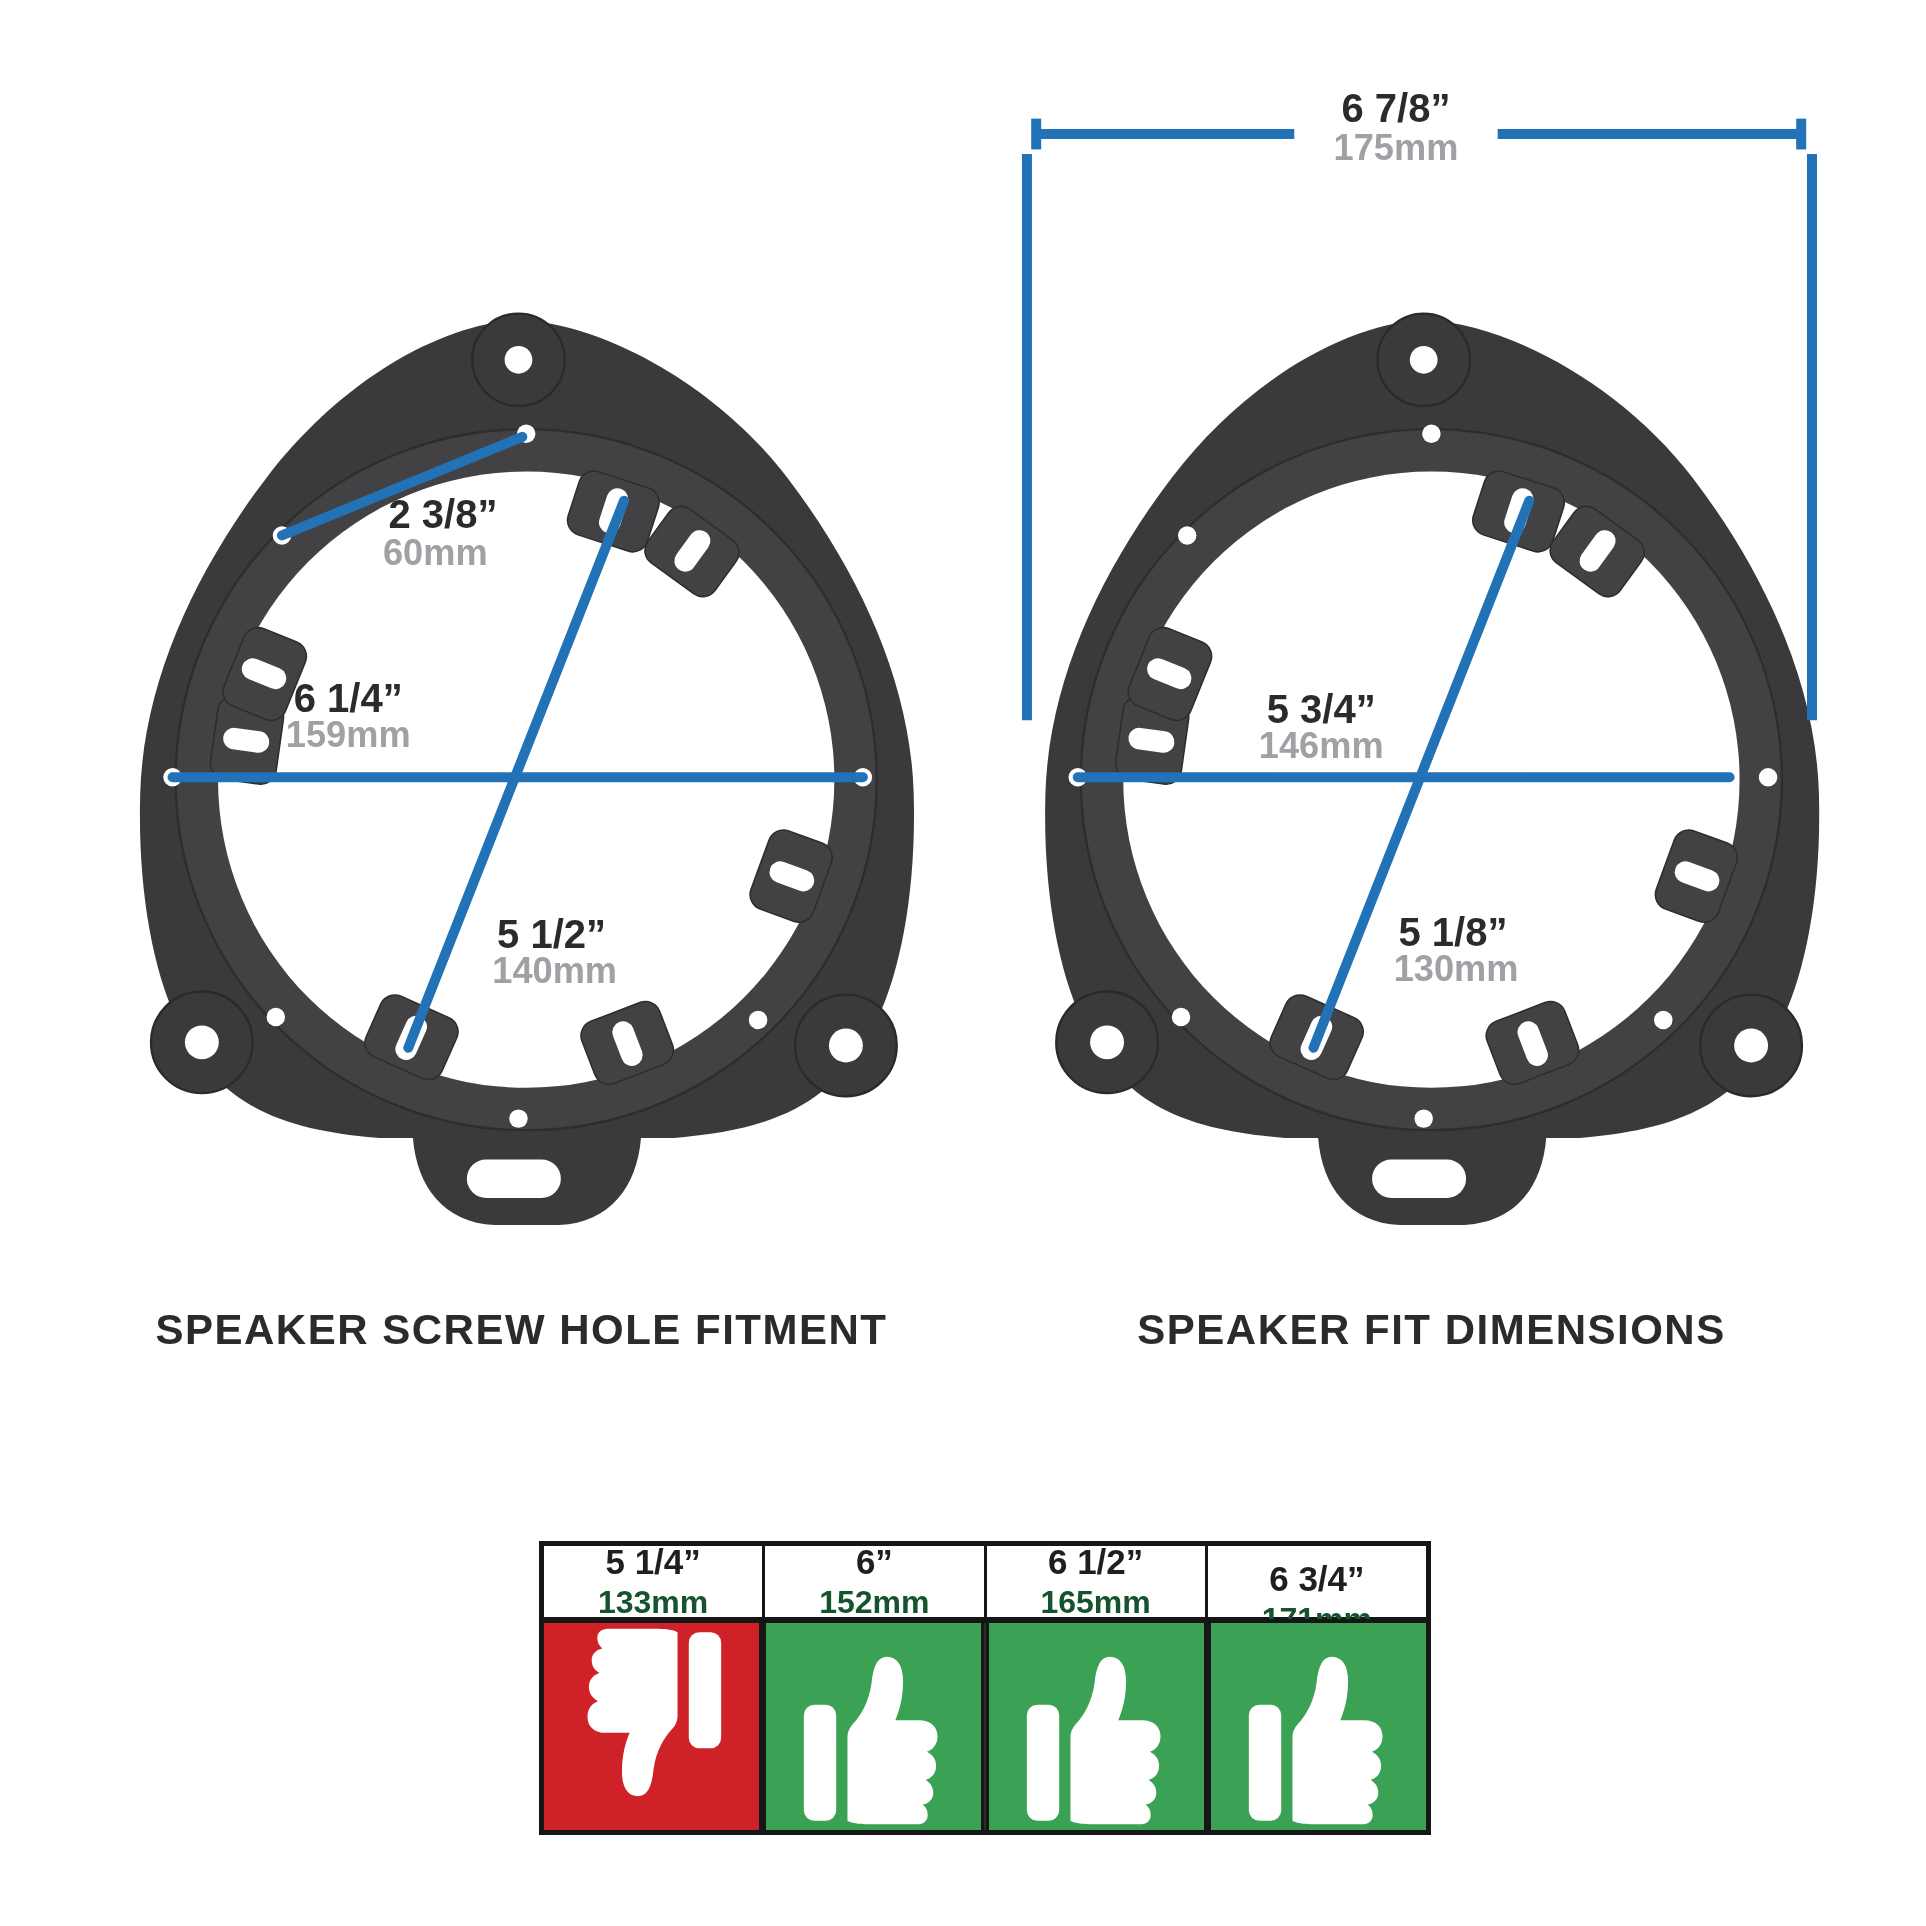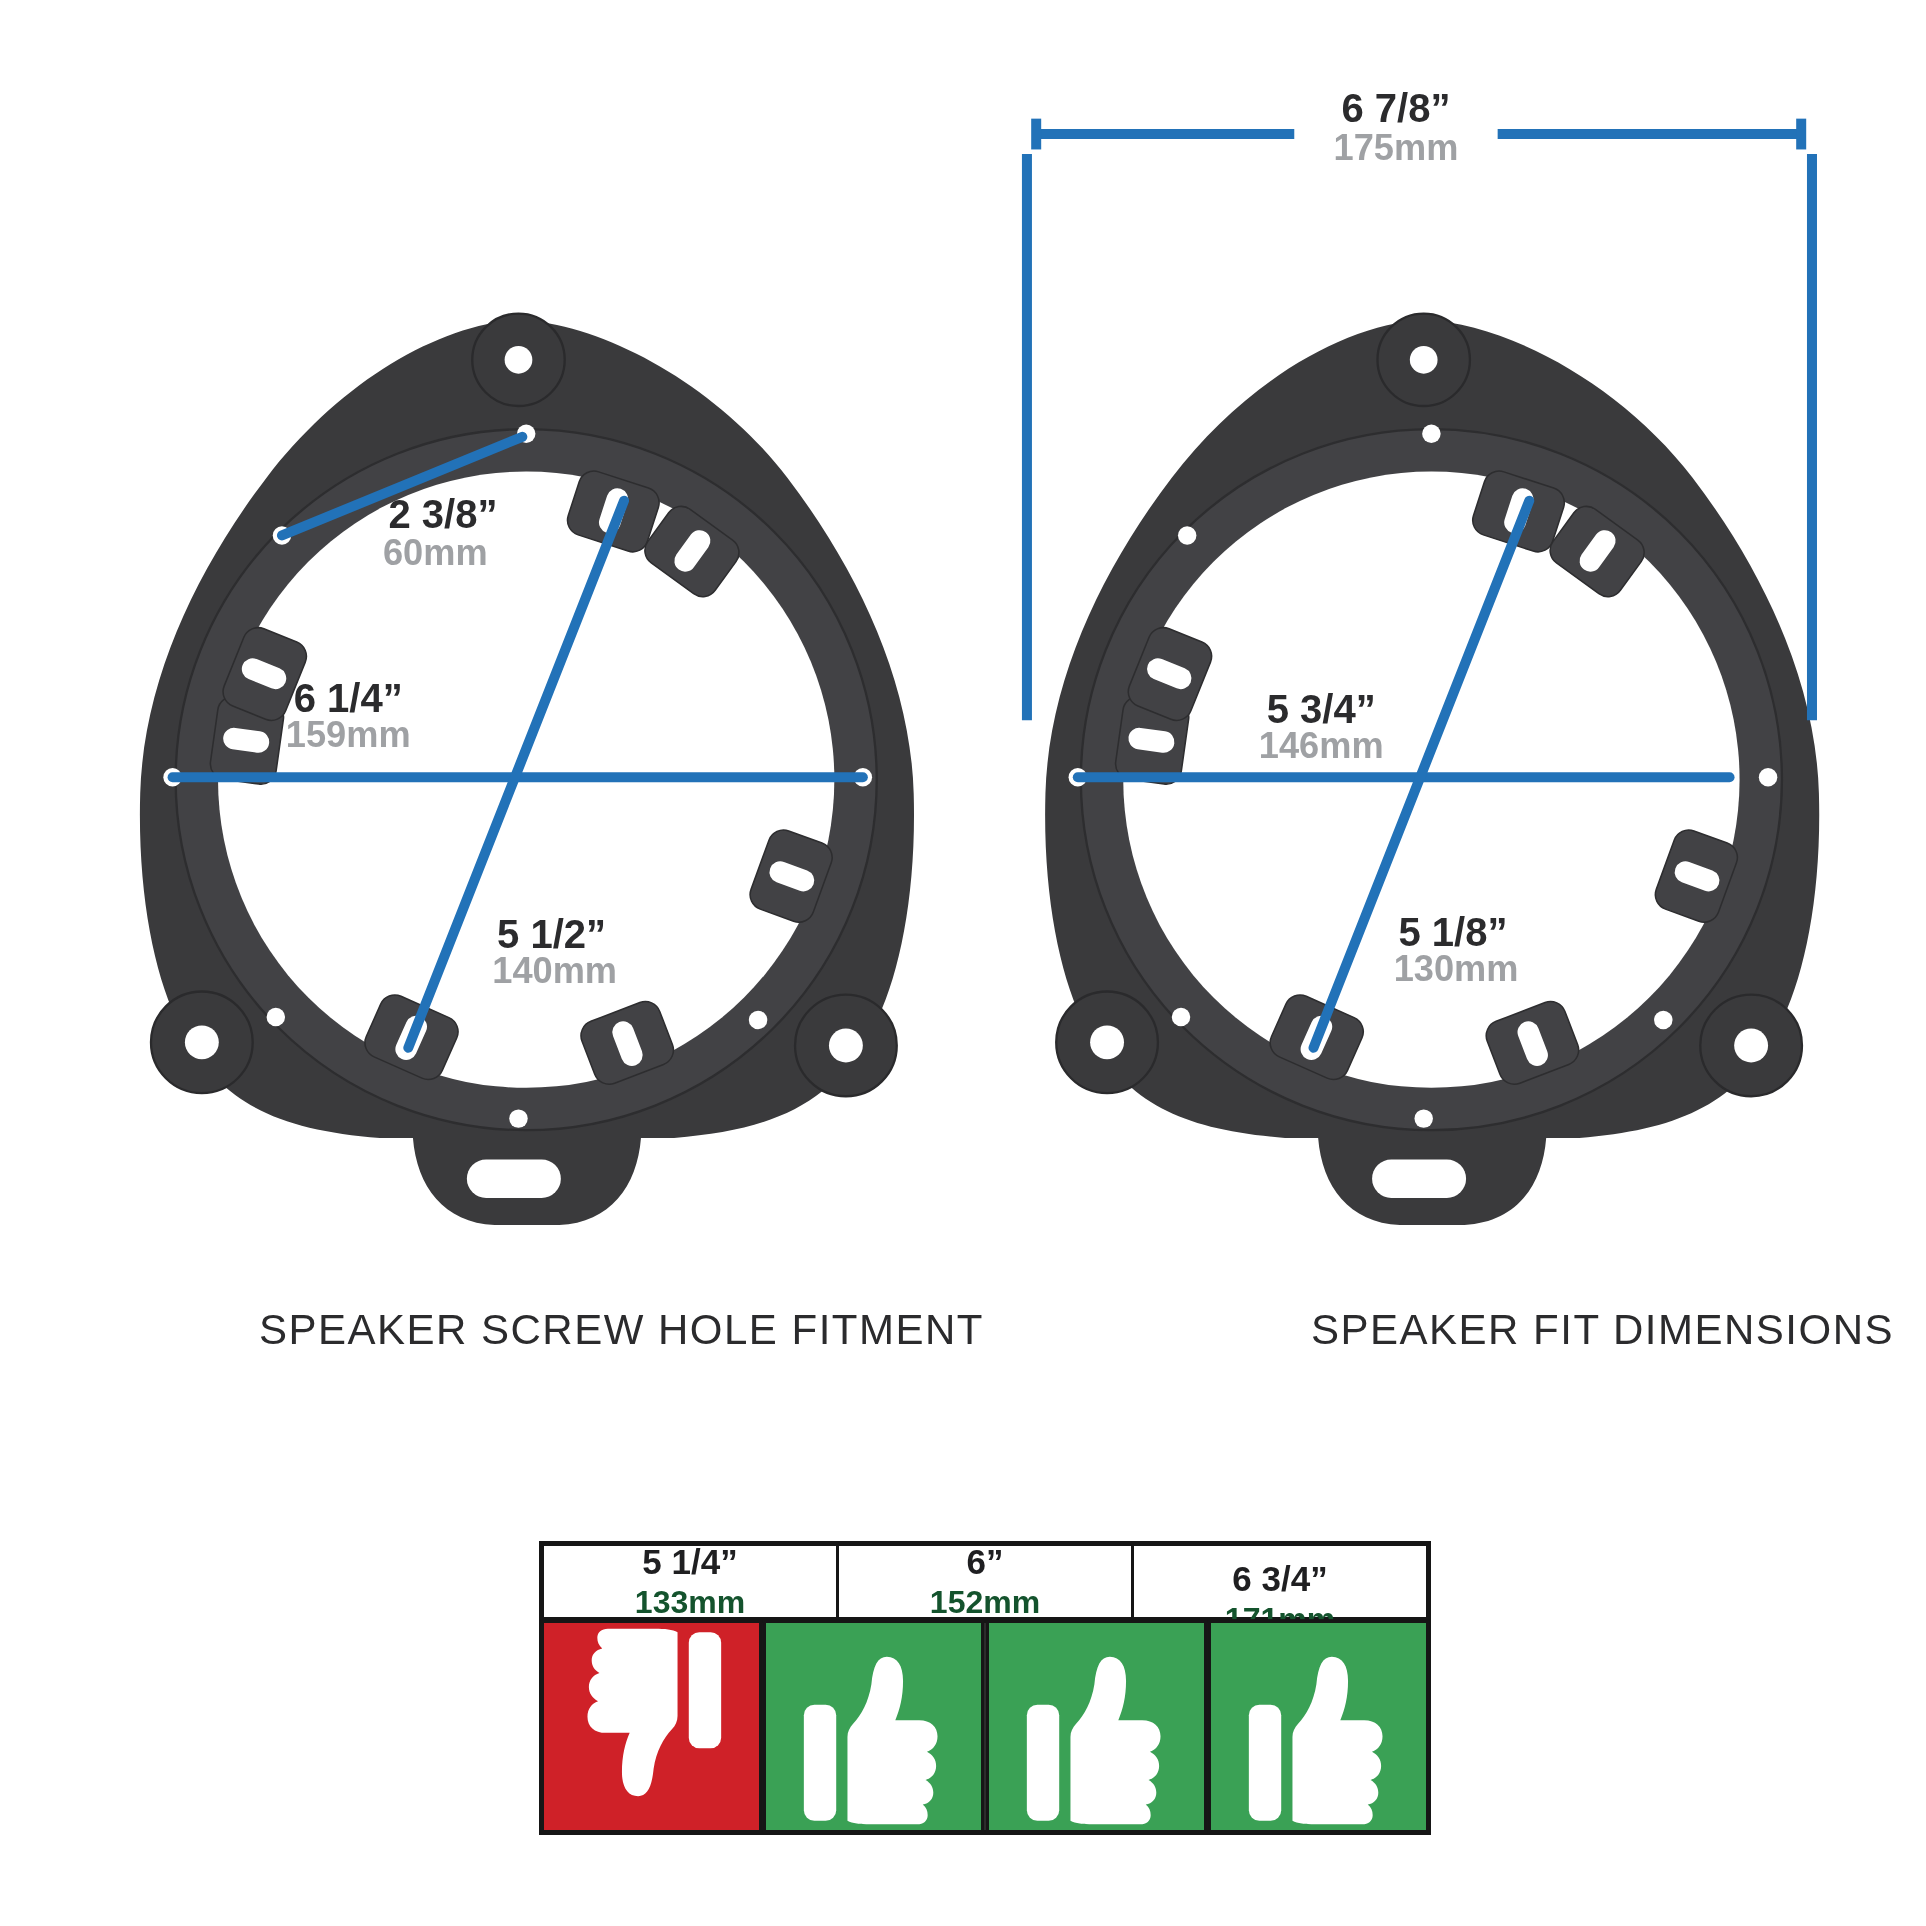--- a/index.html
+++ b/index.html
@@ -6,22 +6,22 @@
     margin:0;padding:0;width:1926px;height:1926px;
     background:#ffffff;overflow:hidden;
     font-family:"Liberation Sans", sans-serif;
   }
   .canvas{position:absolute;left:0;top:0;width:1926px;height:1926px;}
   svg{position:absolute;left:0;top:0;}
   svg text{font-family:"Liberation Sans", sans-serif;font-weight:bold;}
   .dim-in{fill:#2b2b2d;font-size:52px;}
   .dim-mm{fill:#9fa1a4;font-size:47px;}
   .caption{
-    position:absolute;width:925px;text-align:right;
-    font-size:42px;font-weight:normal;color:#2b2b2d;letter-spacing:1.5px;
+    position:absolute;width:925px;text-align:center;
+    font-size:42px;font-weight:bold;color:#2b2b2d;letter-spacing:1.5px;
   }
   .caption.left{left:59px;top:1306px;}
   .caption.right{left:969px;top:1306px;}
   .table-title{
     position:absolute;left:499px;top:1493px;width:925px;text-align:center;
     font-size:46px;font-weight:bold;color:#1c1c1e;letter-spacing:1.5px;
   }
   .fit-table{
     position:absolute;left:539px;top:1541px;width:892px;height:294px;
     border:5.4px solid #161616;box-sizing:border-box;background:#ffffff;
@@ -169,20 +169,24 @@
   <div class="fit-header">
     <div class="hcell">
       <span class="in">5 1/4”</span>
       <span class="mm">133mm</span>
     </div>
     <div class="hcell">
       <span class="in">6”</span>
       <span class="mm">152mm</span>
     </div>
     <div class="hcell">
+      <span class="in">6 1/2”</span>
+      <span class="mm">165mm</span>
+    </div>
+    <div class="hcell">
       <span class="in">6 3/4”</span>
       <span class="mm">171mm</span>
     </div>
   </div>
   <div class="fit-body">
     <div class="ccell bad">
       <svg width="177" height="197" viewBox="0 0 420 560">
         <g transform="rotate(180 210 280)" fill="#ffffff">
           <rect x="12" y="218" width="92" height="330" rx="30"></rect>
           <path d="M136,548 L136,310 C136,295 142,283 152,272 C176,247 196,210 204,160

